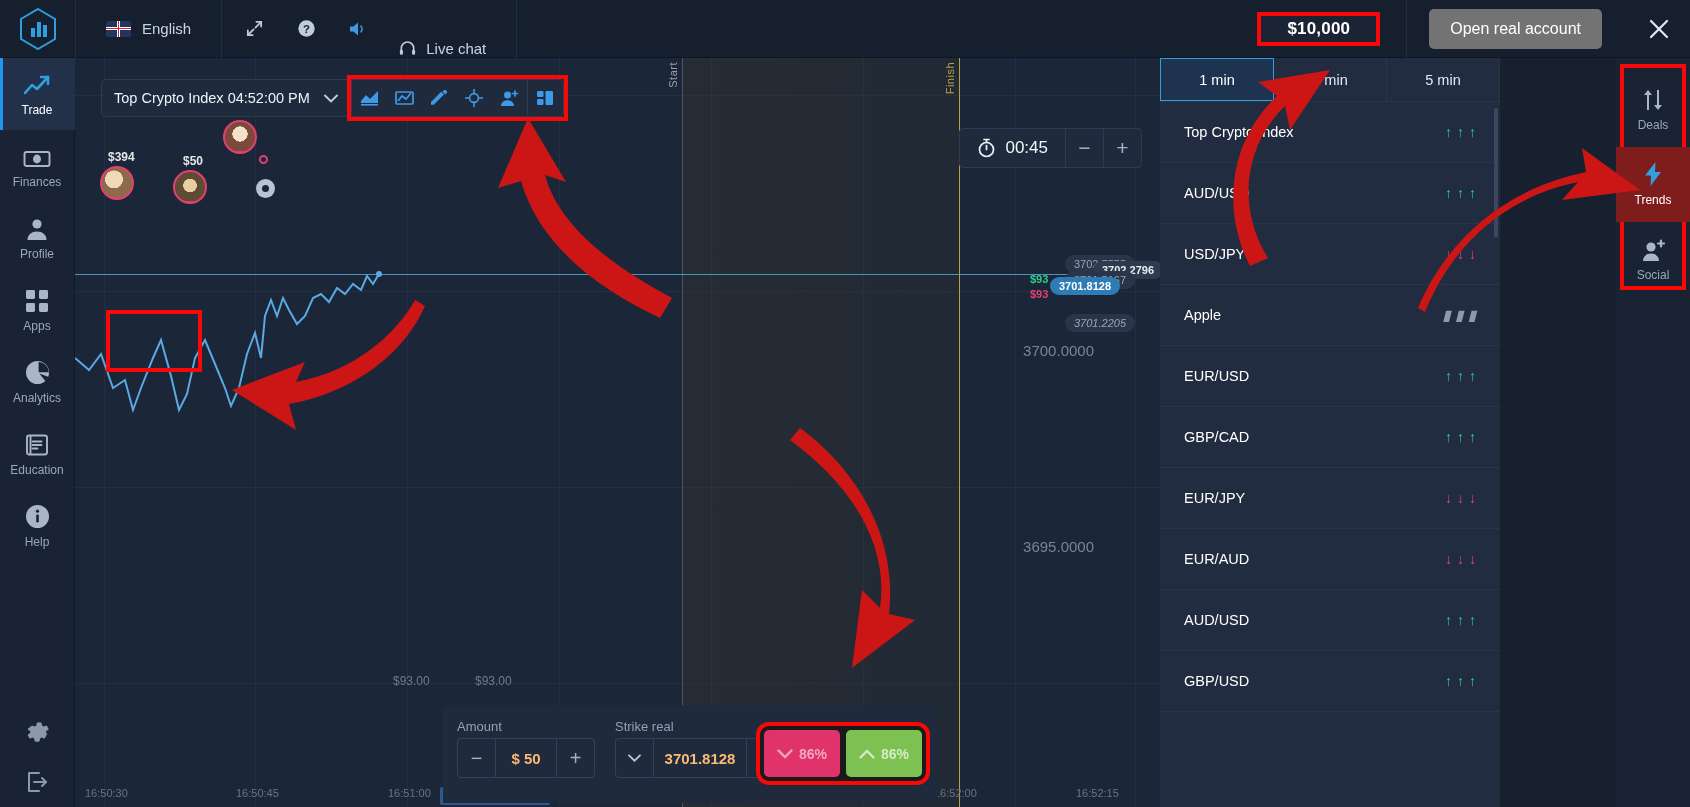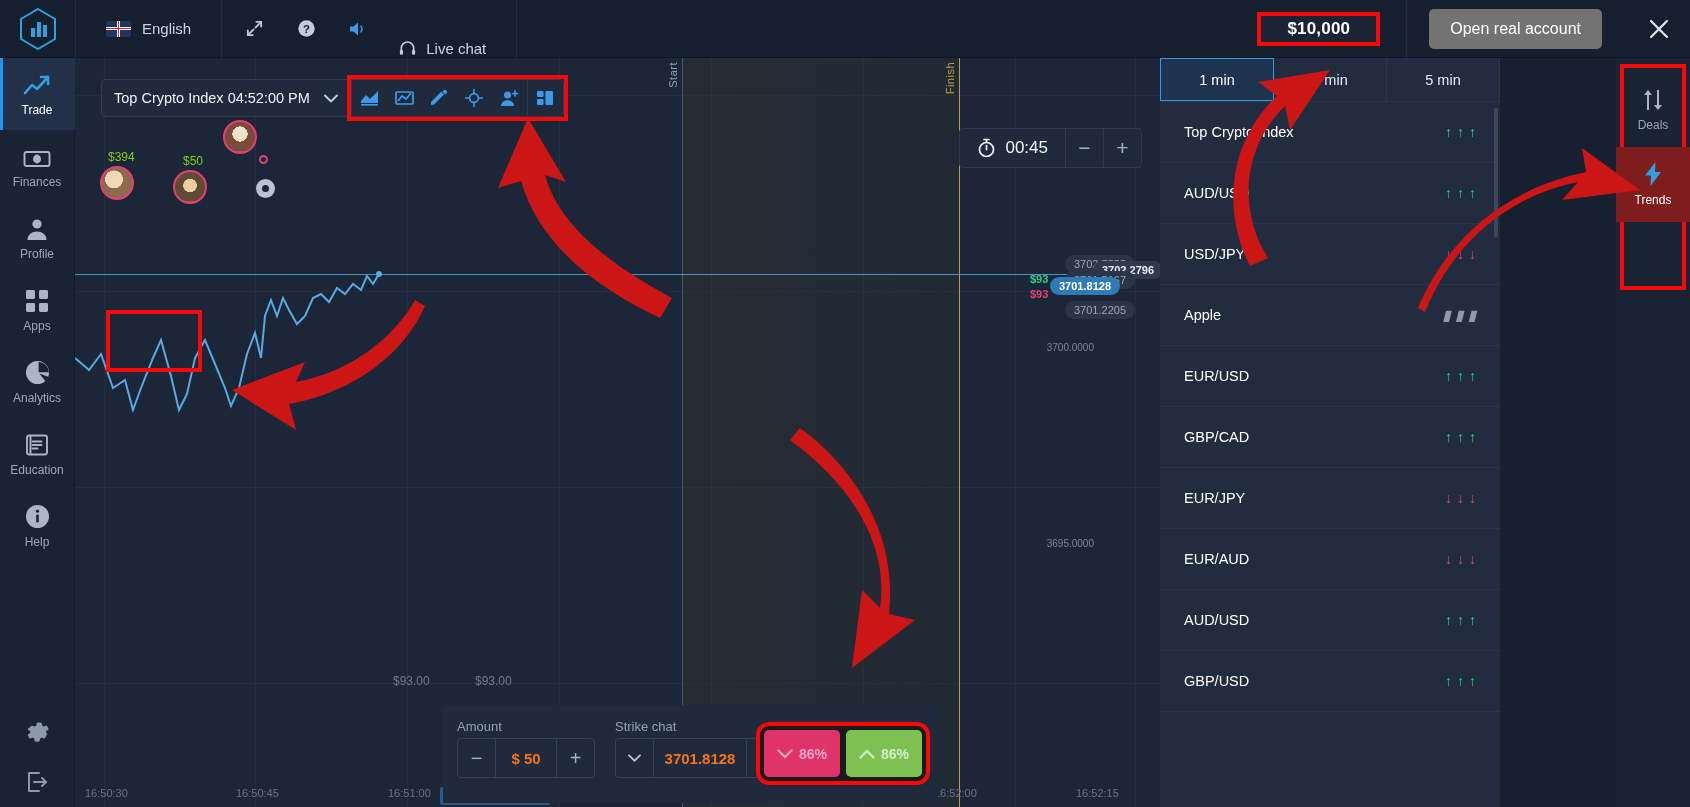--- a/index.html
+++ b/index.html
@@ -97,21 +97,21 @@
   .finish-line { position:absolute; left:884px; top:0; width:1px; height:749px; background:#b6a33a; }
   .vline-label {
     position:absolute; top:4px; font-size:11px; color:#9aa0a8; letter-spacing:.5px;
     writing-mode: vertical-rl; transform: rotate(180deg);
   }
 
   .price-line {
     position:absolute; left:0; top:216px; width:1085px; height:1px; background:#4fa8d8; opacity:.85;
   }
   .price-axis-label {
-    position:absolute; right:66px; font-size:10px; color:#7b8494; font-family:"Liberation Sans", sans-serif;
+    position:absolute; right:66px; font-size:15px; color:#7b8494; font-family:"Liberation Sans", sans-serif;
   }
 
   .xlabel { position:absolute; bottom:8px; font-size:11px; color:#6a7away; color:#6a7384;}
   .xlabel-active {
     position:absolute; bottom:2px; background:#2b5a8f; color:#d6e6f7; font-size:11px;
     padding:3px 5px; border-radius:2px; white-space:nowrap;
   }
 
   
   .chart-top { position:absolute; left:26px; top:17px; display:flex; align-items:center; z-index:14;}
@@ -145,21 +145,21 @@
     width:34px; height:34px; border-radius:50%; border:2px solid #e4406f; overflow:hidden; position:relative;
     background:#6d5644;
   }
   .m-bubble.av1 { background: radial-gradient(circle at 40% 38%, #f0d9b8 0 34%, #8b6b4a 35% 100%); }
   .m-bubble.av2 { background: radial-gradient(circle at 50% 45%, #e8cf9f 0 30%, #5f4a33 31% 100%); }
   .m-bubble.av3 { background: radial-gradient(circle at 50% 40%, #f5e0c8 0 32%, #7a4b3c 33% 100%); }
   .m-bubble:after {
     content:""; position:absolute; left:50%; bottom:-7px; transform:translateX(-50%);
     border-left:5px solid transparent; border-right:5px solid transparent; border-top:8px solid #e4406f;
   }
-  .m-amount { position:absolute; font-size:12px; color:#84cc16; font-weight:normal; white-space:nowrap;}
+  .m-amount { position:absolute; font-size:12px; color:#e5e5e5; font-weight:bold; white-space:nowrap;}
   .m-dot { position:absolute; width:9px;height:9px;border-radius:50%;border:2px solid #e4406f; }
 
   .cursor-dot {
     position:absolute; width:19px;height:19px;border-radius:50%;background:#b9c4d2;
     display:flex;align-items:center;justify-content:center; z-index:13;
   }
   .cursor-dot i { width:7px;height:7px;border-radius:50%;background:#1c2639;}
 
   
   .tip {
@@ -173,21 +173,21 @@
 
   
   .trade-panel {
     position:absolute; left:368px; top:647px; width:495px; height:98px;
     background:#1f2a3d; border-radius:5px 5px 0 0; z-index:25;
     display:flex; align-items:flex-start; padding:14px 14px 0 14px; gap:12px;
   }
   .field-label { font-size:13px; color:#93a1b5; margin-bottom:4px; display:block;}
   .stepper { display:flex; align-items:center; height:40px; border:1px solid #33415a; border-radius:4px; overflow:hidden;}
   .st-btn { width:37px;height:38px;display:flex;align-items:center;justify-content:center;color:#9fb2c9;font-size:20px;cursor:pointer;}
-  .st-val { min-width:62px; height:38px; display:flex;align-items:center;justify-content:center;color:#f97316;font-size:15px;font-weight:bold;border-left:1px solid #33415a;border-right:1px solid #33415a;}
+  .st-val { min-width:62px; height:38px; display:flex;align-items:center;justify-content:center;color:#fdba74;font-size:15px;font-weight:bold;border-left:1px solid #33415a;border-right:1px solid #33415a;}
   .st-val.wide { min-width:94px; font-weight:bold;}
   .btns-hl {
     position:absolute; left:313px; top:17px; border:4px solid #f90808; padding:4px; background:#1a1a1a;
     display:flex; gap:6px; border-radius:13px;
   }
   .dir-btn {
     width:76px;height:47px;border-radius:5px;display:flex;align-items:center;justify-content:center;gap:6px;
     font-size:14px; font-weight:bold; cursor:pointer;
   }
   .dir-down { background:#e0336b; color:#f2a7c0; }
@@ -453,21 +453,21 @@
     </div>
     <div class="m-dot" style="position:absolute; left:184px; top:97px; z-index:12;"></div>
     <div class="cursor-dot" style="left:181px; top:121px;">
         <i></i>
       </div>
 
     <div class="tip tip-gray" style="left:990px; top:197px;">3702.7555</div>
     <div class="tip tip-dark" style="left:1018px; top:203px;">3702.2796</div>
     <div class="tip tip-gray" style="left:990px; top:213px;">3701.5167</div>
     <div class="tip tip-blue" style="left:975px; top:219px;">3701.8128</div>
-    <div class="tip tip-gray" style="left:990px; top:243px;">3701.2205</div>
+    <div class="tip tip-gray" style="left:990px; top:256px;font-style:italic;">3701.2205</div>
     <div class="tag-green" style="left:955px; top:215px;">$93</div>
     <div class="tag-red" style="left:955px; top:230px;">$93</div>
 
     <div class="payout-num" style="left:318px; top:616px;">$93.00</div>
     <div class="payout-num" style="left:400px; top:616px;">$93.00</div>
 
     <div class="xlabel" style="left:10px">16:50:30</div>
     <div class="xlabel" style="left:161px">16:50:45</div>
     <div class="xlabel" style="left:313px">16:51:00</div>
     <div class="xlabel" style="left:465px">16:51:15</div>
@@ -546,21 +546,21 @@
     <div class="trade-panel">
       <div>
         <span class="field-label">Amount</span>
         <div class="stepper">
           <div class="st-btn">−</div>
           <div class="st-val">$ 50</div>
           <div class="st-btn">+</div>
         </div>
       </div>
       <div style="margin-left:8px">
-        <span class="field-label">Strike chat</span>
+        <span class="field-label">Strike real</span>
         <div class="stepper">
           <div class="st-btn">
             <svg width="13" height="8" viewBox="0 0 13 8" fill="none" stroke="#b9c6d6" stroke-width="1.8" stroke-linecap="round">
                 <path d="M1 1.3l5.5 5.4L12 1.3"></path>
               </svg>
           </div>
           <div class="st-val wide">3701.8128</div>
           <div class="st-btn">
             <svg width="13" height="8" viewBox="0 0 13 8" fill="none" stroke="#b9c6d6" stroke-width="1.8" stroke-linecap="round">
                 <path d="M1 6.7L6.5 1.3 12 6.7"></path>
@@ -692,20 +692,30 @@
 
     <div class="rb-item active">
       <span class="ico">
         <svg width="20" height="26" viewBox="0 0 20 26" fill="#2f9fe0">
             <path d="M12.5 1L2 14.5h6L7.5 25 18 11h-6z"></path>
           </svg>
       </span>
       <span>Trends</span>
     </div>
 
+    <div class="rb-item">
+      <span class="ico">
+        <svg width="25" height="23" viewBox="0 0 25 23" fill="#aab6c6">
+          <circle cx="10" cy="8" r="4.6"></circle>
+            <path d="M2 22c0-4.6 3.6-7.4 8-7.4s8 2.8 8 7.4z"></path>
+          <path d="M20 1.5v6M17 4.5h6" stroke="#aab6c6" stroke-width="2.2" stroke-linecap="round"></path>
+        </svg>
+      </span>
+      <span>Social</span>
+    </div>
   </div>
 
   <div class="hl-box" style="left:106px; top:310px; width:96px; height:62px;"></div>
 
   <svg class="anno" style="left:0; top:0; width:1690px; height:807px;" viewBox="0 0 1690 807">
 
     <path d="M672 298 C 620 270, 560 230, 545 175 L 566 182 L 528 118 L 498 188 L 521 181 C 540 248, 604 292, 660 318 Z" fill="#cc1616"></path>
 
     <path d="M415 300 C 395 336, 352 372, 296 382 L 305 362 L 232 390 L 296 430 L 289 404 C 356 392, 405 352, 425 306 Z" fill="#cc1616"></path>
 

